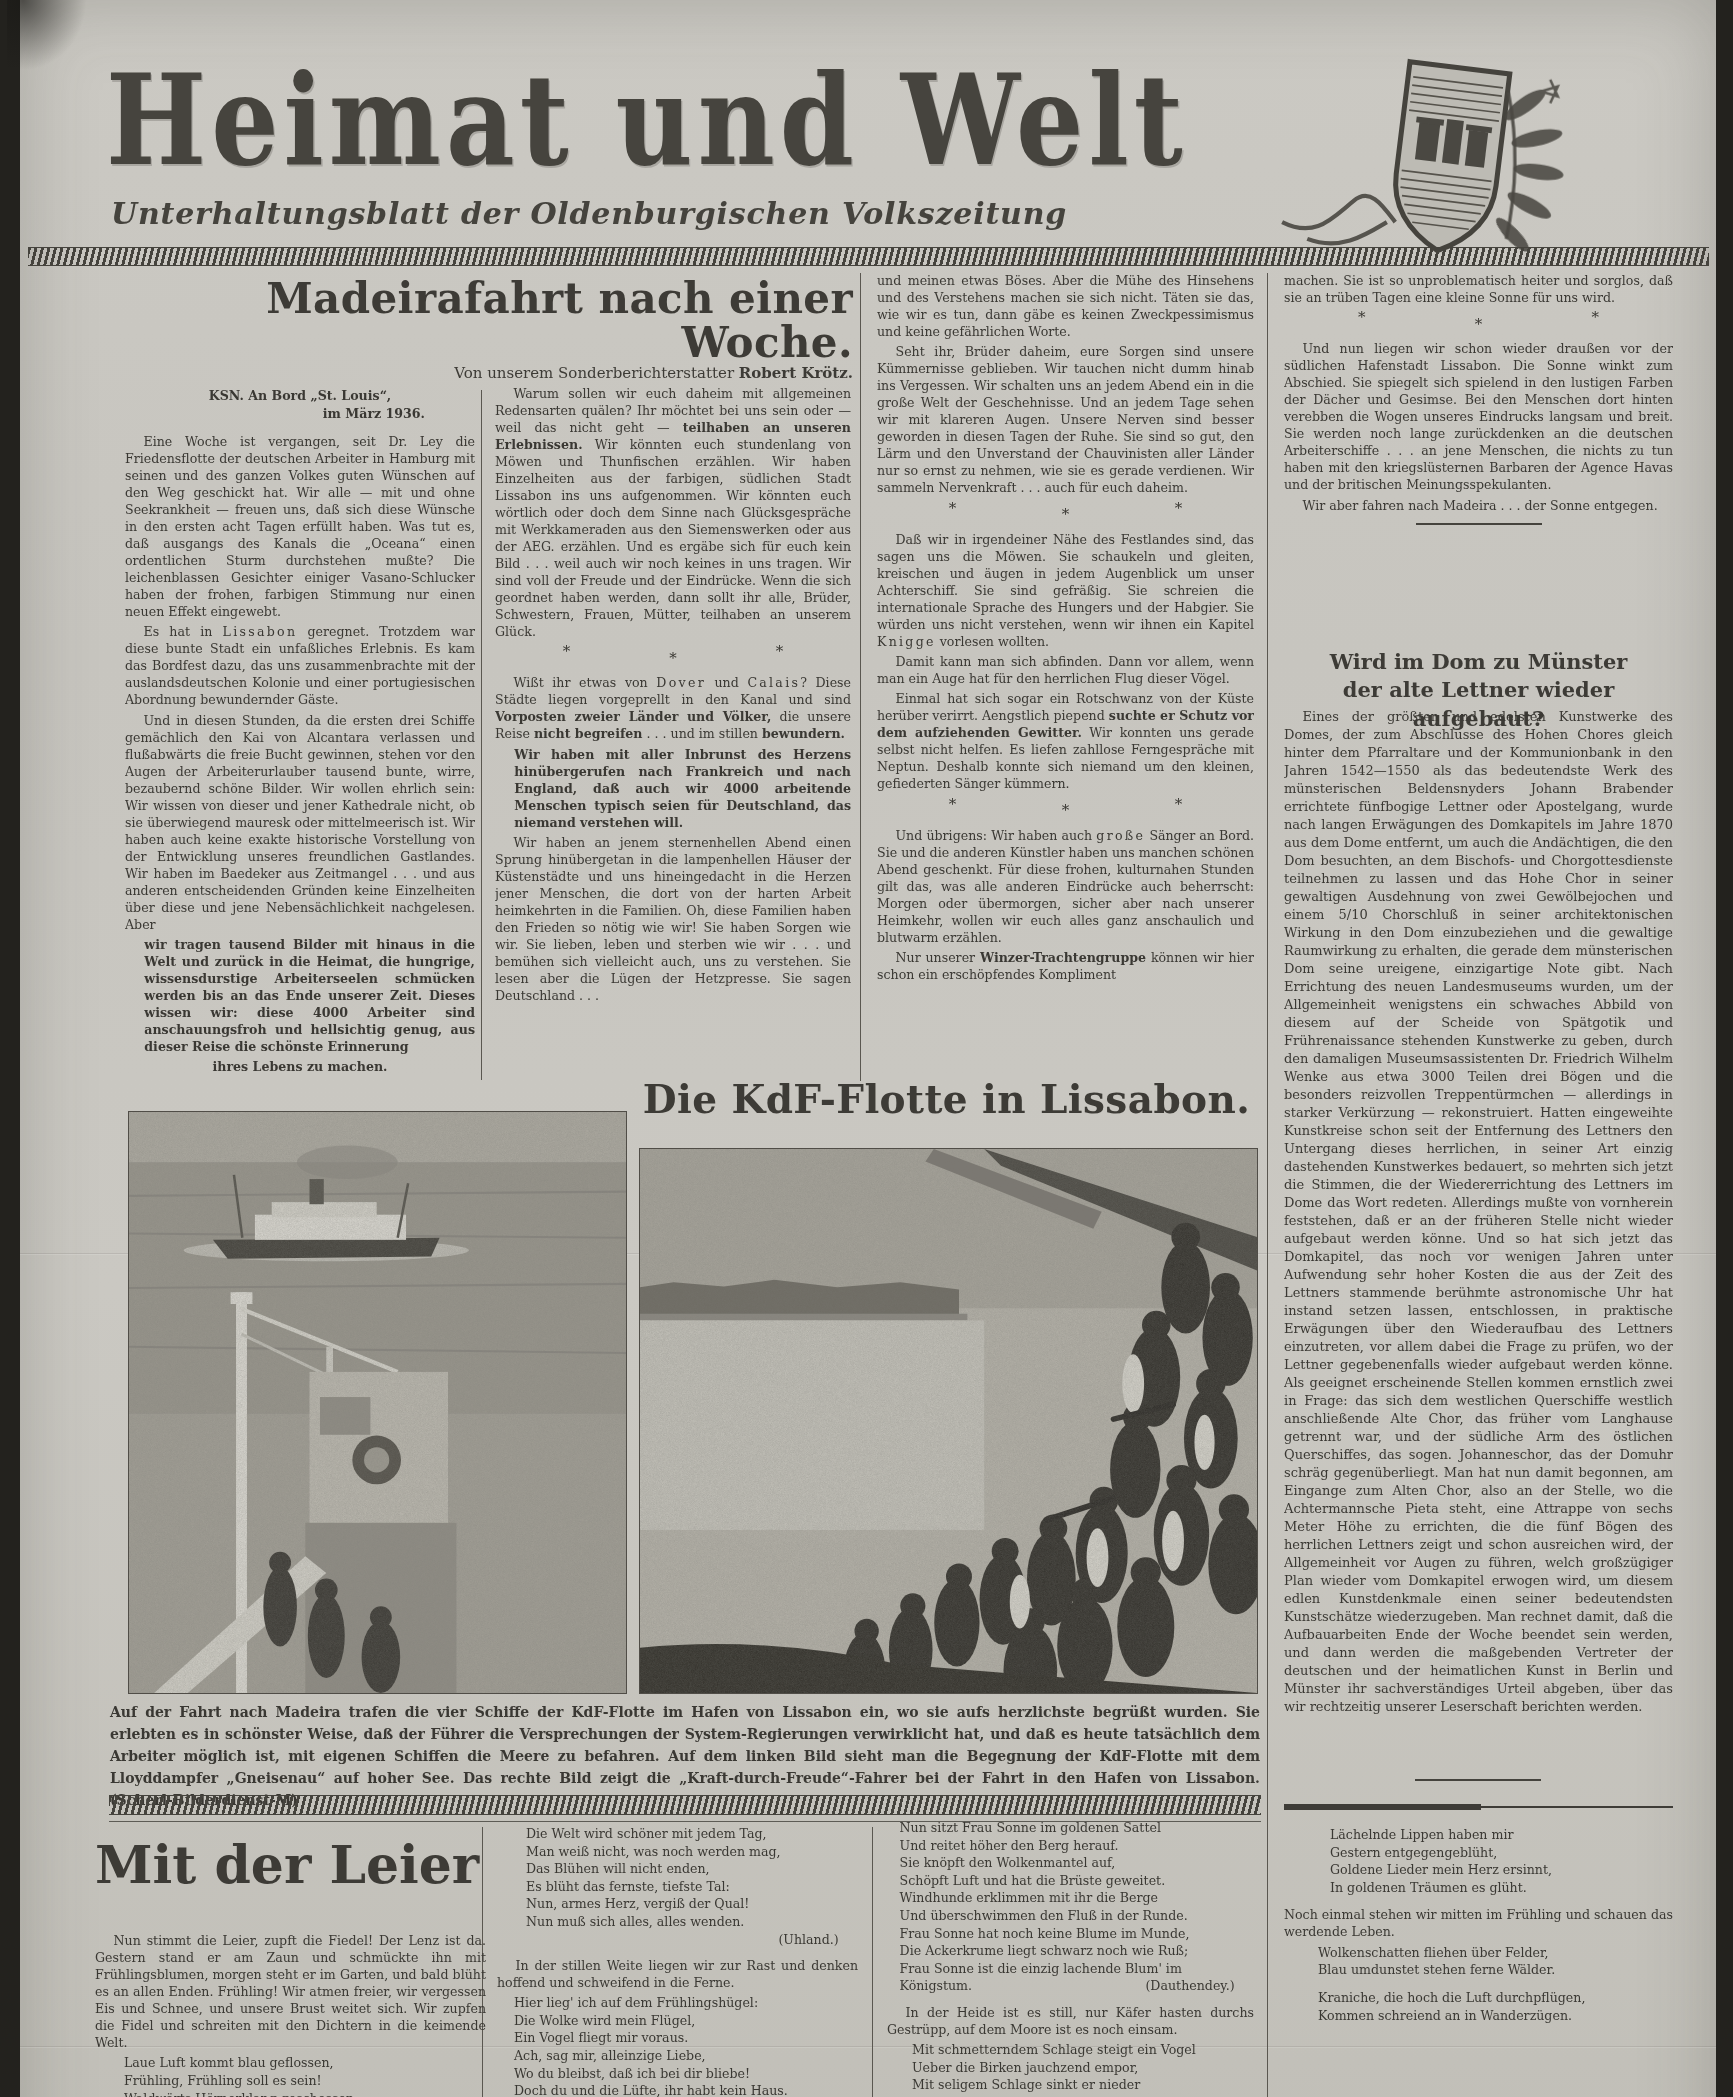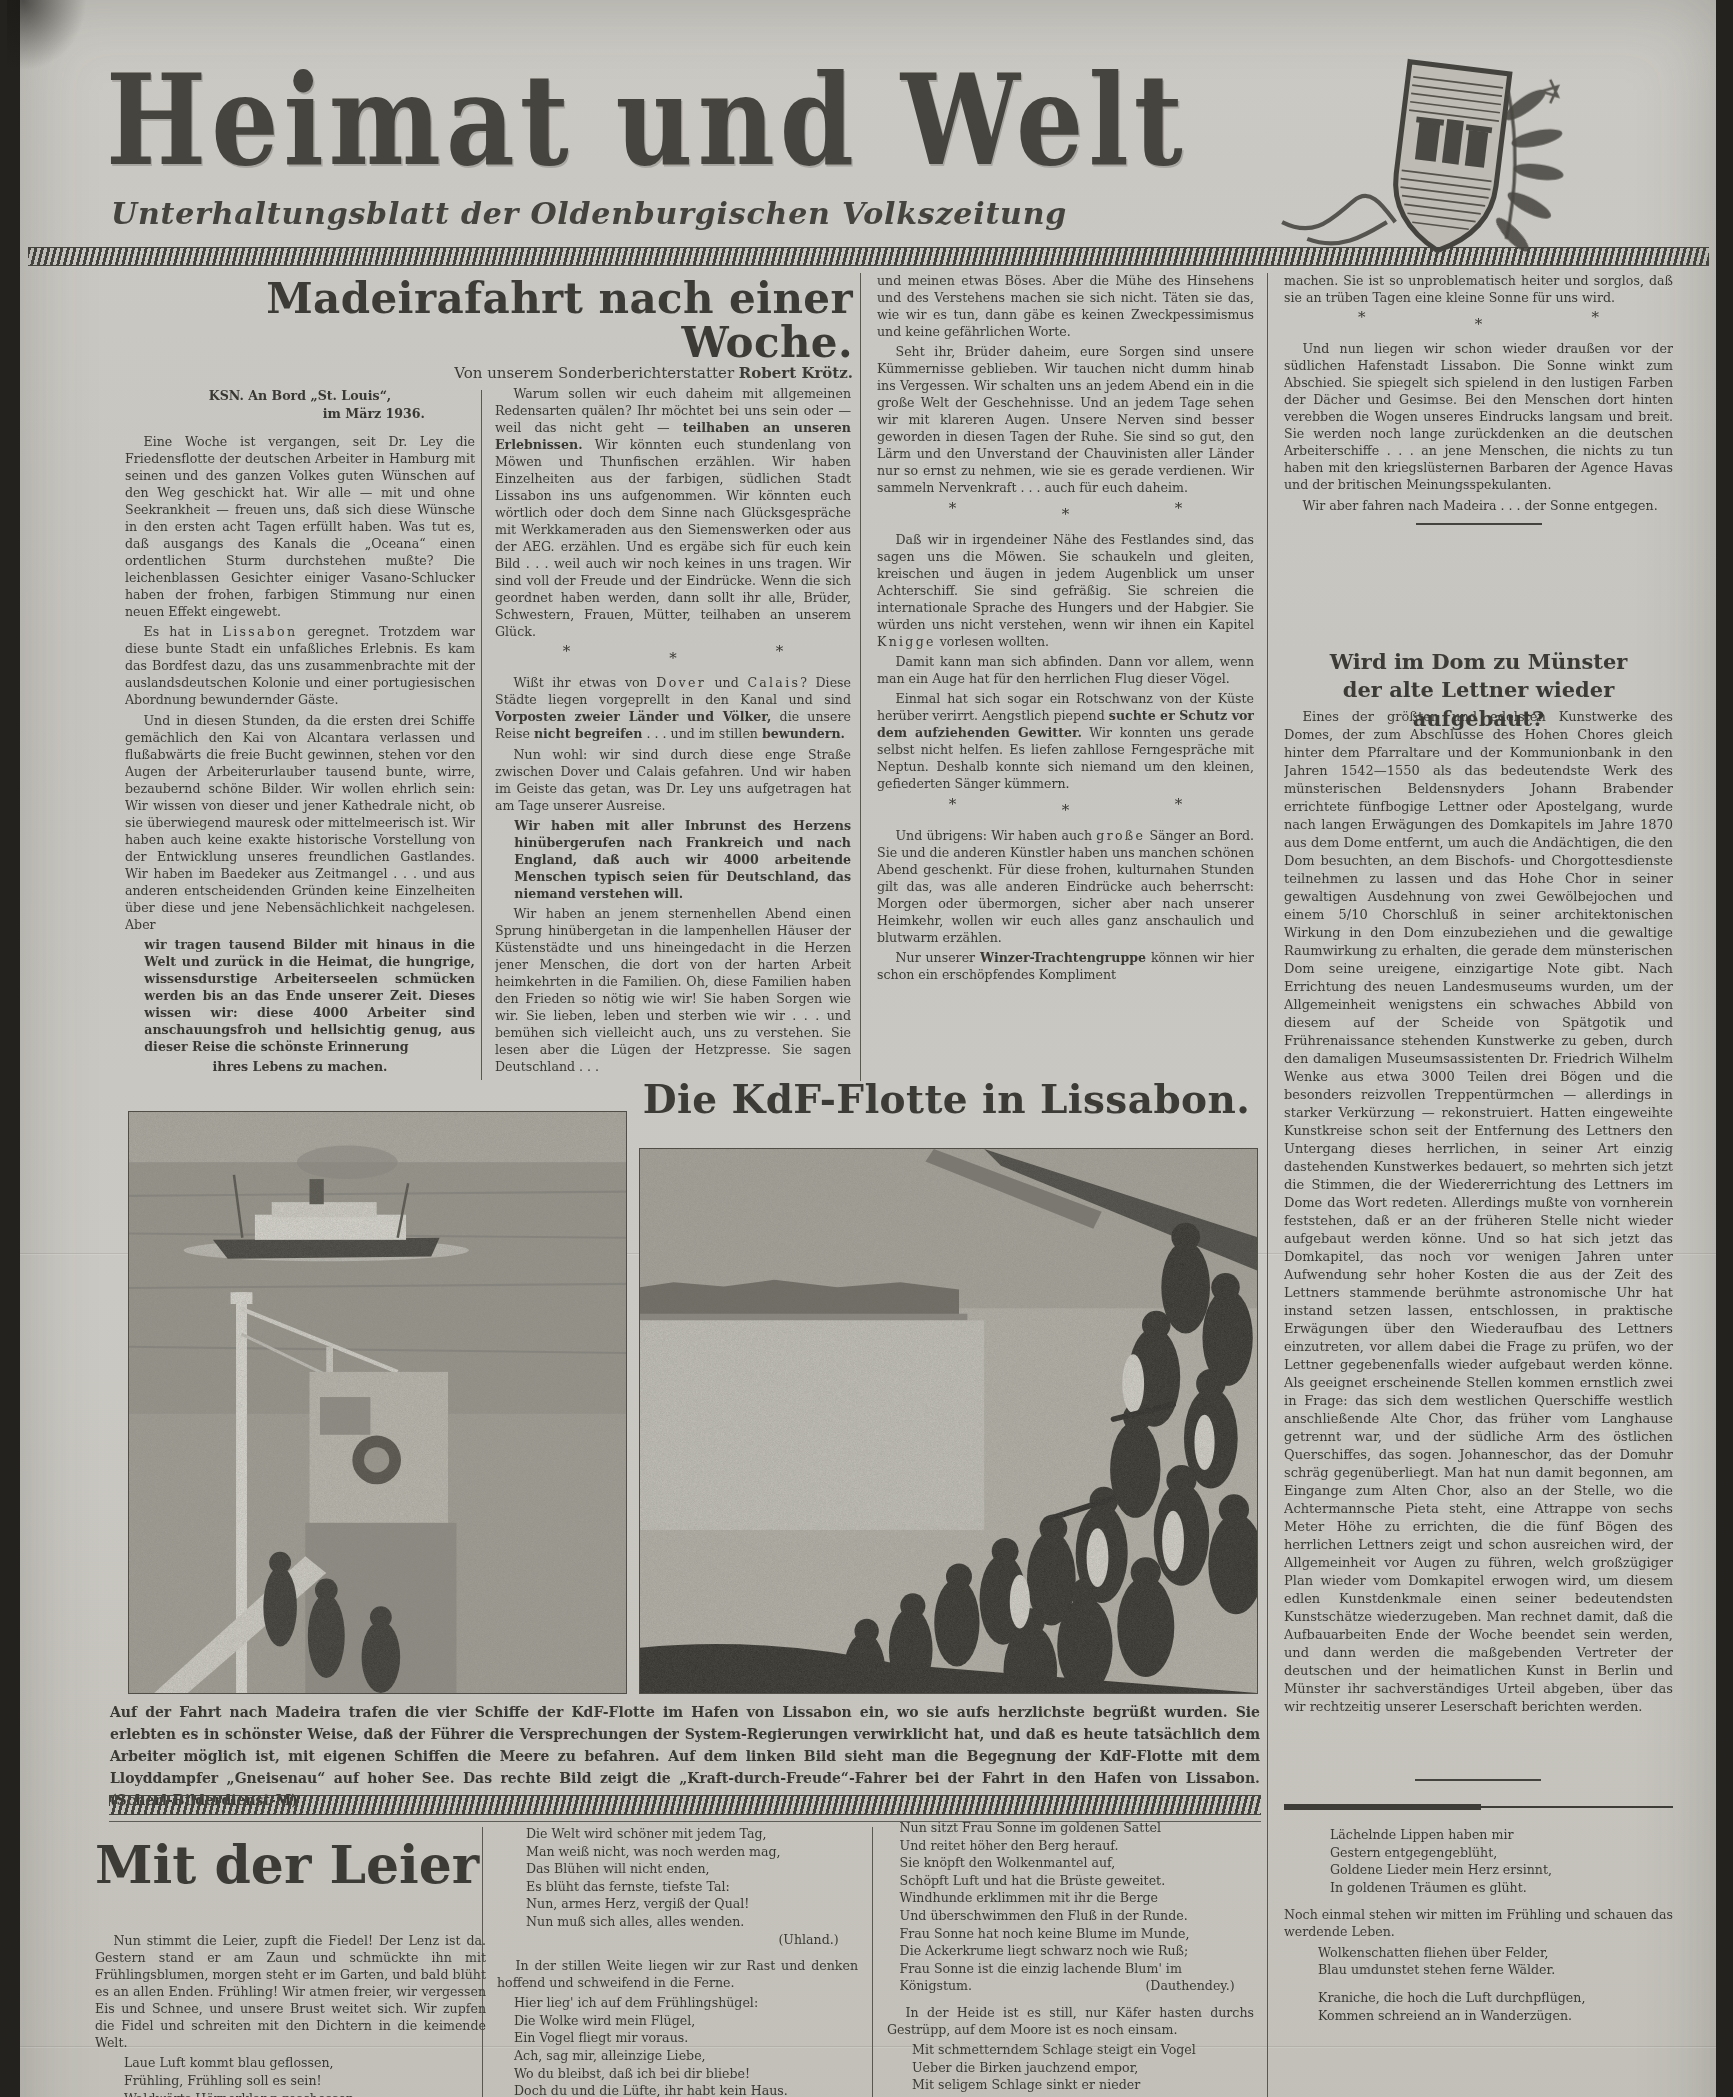--- a/index.html
+++ b/index.html
@@ -137,21 +137,20 @@
   </div>
 
   <div class="abs col" style="left:475px;top:385px;width:356px;height:701px;line-height:17px;">
     <p>Warum sollen wir euch daheim mit allgemeinen Redensarten quälen? Ihr möchtet bei uns sein oder — weil das nicht geht — <b>teilhaben an unseren Erlebnissen.</b> Wir könnten euch stundenlang von Möwen und Thunfischen erzählen. Wir haben Einzelheiten aus der farbigen, südlichen Stadt Lissabon ins uns aufgenommen. Wir könnten euch wörtlich oder doch dem Sinne nach Glücksgespräche mit Werkkameraden aus den Siemenswerken oder aus der AEG. erzählen. Und es ergäbe sich für euch kein Bild . . . weil auch wir noch keines in uns tragen. Wir sind voll der Freude und der Eindrücke. Wenn die sich geordnet haben werden, dann sollt ihr alle, Brüder, Schwestern, Frauen, Mütter, teilhaben an unserem Glück.</p>
     <div class="stars">
         <span>*</span>
         <span>*</span>
         <span>*</span>
       </div>
     <p>Wißt ihr etwas von <span class="g">Dover</span> und <span class="g">Calais</span>? Diese Städte liegen vorgeprellt in den Kanal und sind <b>Vorposten zweier Länder und Völker,</b> die unsere Reise <b>nicht begreifen</b> . . . und im stillen <b>bewundern.</b></p>
-    <p>Nun wohl: wir sind durch diese enge Straße zwischen Dover und Calais gefahren. Und wir haben im Geiste das getan, was Dr. Ley uns aufgetragen hat am Tage unserer Ausreise.</p>
     <p class="lead-bold">Wir haben mit aller Inbrunst des Herzens hinübergerufen nach Frankreich und nach England, daß auch wir 4000 arbeitende Menschen typisch seien für Deutschland, das niemand verstehen will.</p>
     <p>Wir haben an jenem sternenhellen Abend einen Sprung hinübergetan in die lampenhellen Häuser der Küstenstädte und uns hineingedacht in die Herzen jener Menschen, die dort von der harten Arbeit heimkehrten in die Familien. Oh, diese Familien haben den Frieden so nötig wie wir! Sie haben Sorgen wie wir. Sie lieben, leben und sterben wie wir . . . und bemühen sich vielleicht auch, uns zu verstehen. Sie lesen aber die Lügen der Hetzpresse. Sie sagen Deutschland . . .</p>
   </div>
 
   <div class="abs col" style="left:857px;top:272px;width:377px;height:809px;">
     <p class="noind">und meinen etwas Böses. Aber die Mühe des Hinsehens und des Verstehens machen sie sich nicht. Täten sie das, wie wir es tun, dann gäbe es keinen Zweckpessimismus und keine gefährlichen Worte.</p>
     <p>Seht ihr, Brüder daheim, eure Sorgen sind unsere Kümmernisse geblieben. Wir tauchen nicht dumm hinab ins Vergessen. Wir schalten uns an jedem Abend ein in die große Welt der Geschehnisse. Und an jedem Tage sehen wir mit klareren Augen. Unsere Nerven sind besser geworden in diesen Tagen der Ruhe. Sie sind so gut, den Lärm und den Unverstand der Chauvinisten aller Länder nur so ernst zu nehmen, wie sie es gerade verdienen. Wir sammeln Nervenkraft . . . auch für euch daheim.</p>
     <div class="stars">
         <span>*</span>
         <span>*</span>

